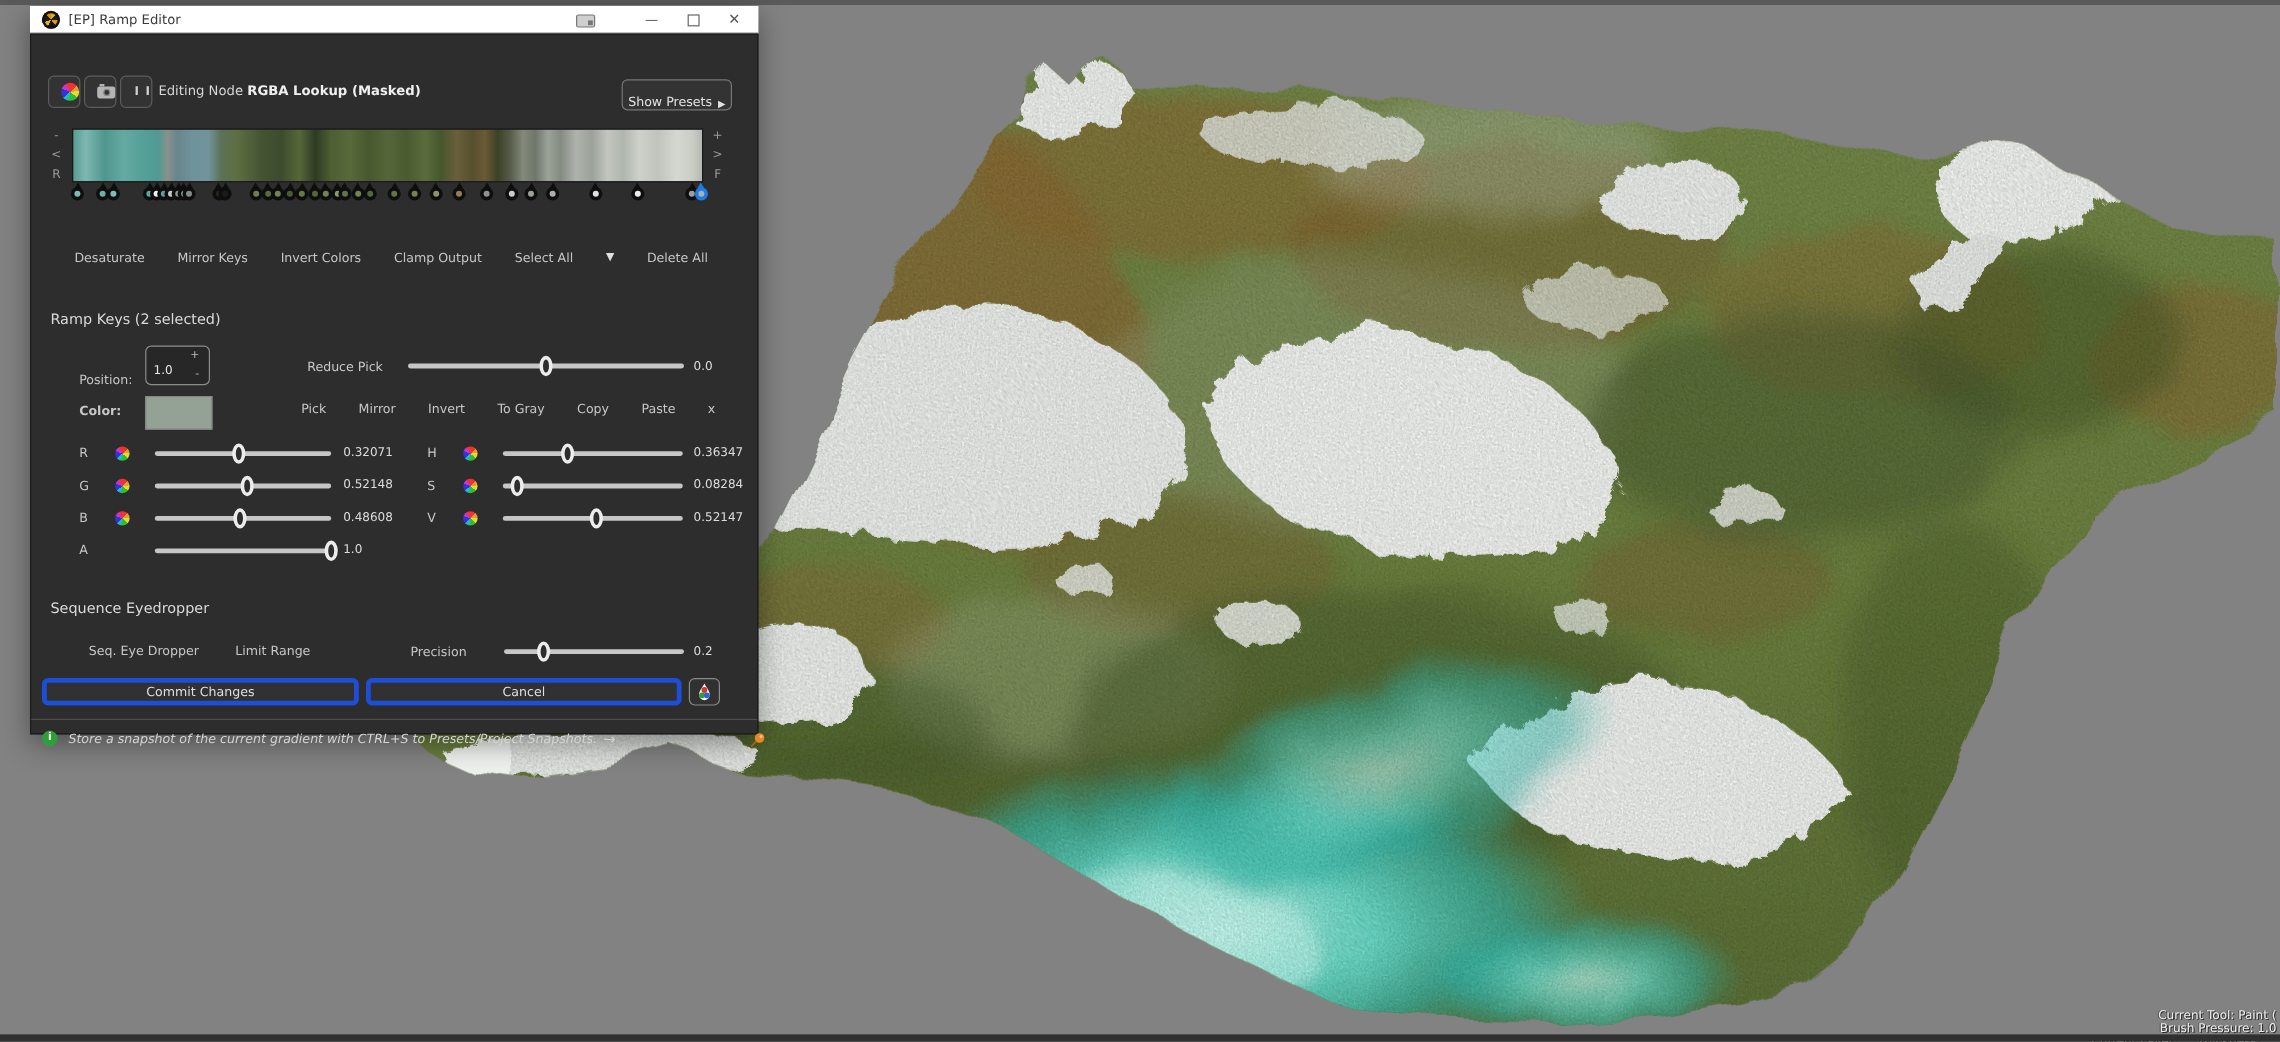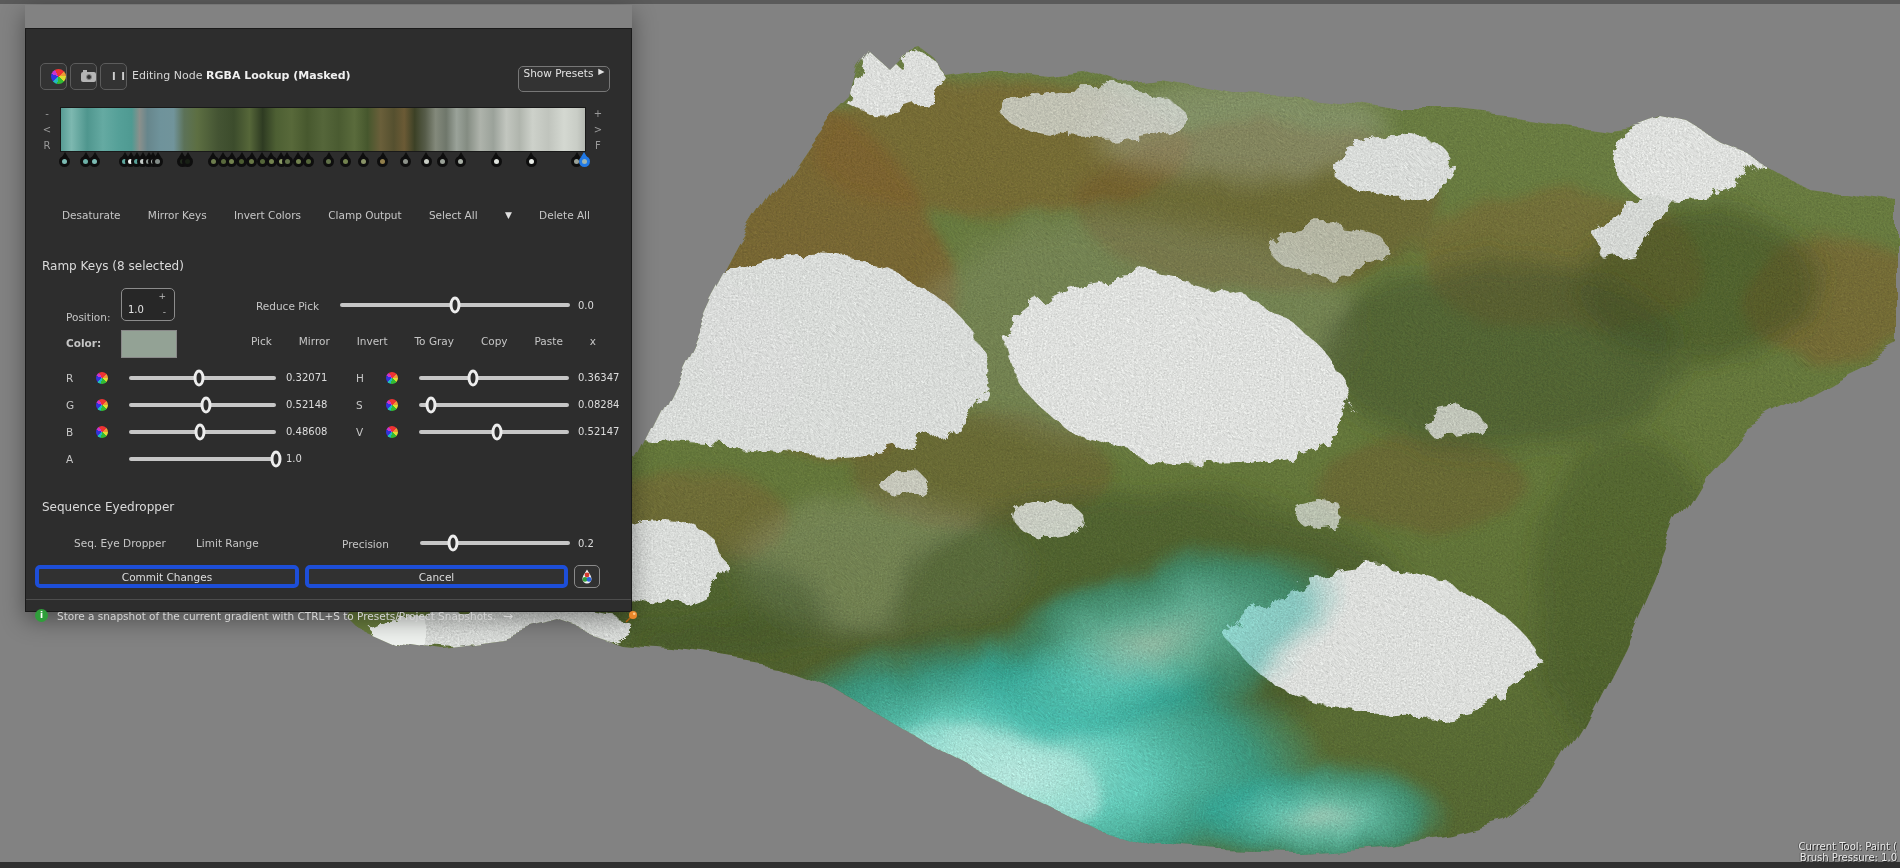--- a/index.html
+++ b/index.html
@@ -43,21 +43,21 @@
   .cam{position:relative;width:15px;height:10px;background:#b5b5b5;border-radius:2px;}
   .cam:before{content:"";position:absolute;left:5px;top:2px;width:6px;height:6px;border-radius:50%;
     background:#333;border:1px solid #888;box-sizing:border-box;}
   .cam:after{content:"";position:absolute;left:2px;top:-2px;width:4px;height:2px;background:#b5b5b5;}
   .pause{font-size:10px;color:#cfcfcf;letter-spacing:1px;font-weight:bold;}
 
   .editing-label{position:absolute;left:106px;top:40px;font-size:11px;color:#d6d6d6;}
   .editing-label b{color:#f0f0f0;}
   .showpresets{position:absolute;left:492px;top:37px;width:90px;height:24px;border:1px solid #777;
     border-radius:5px;background:#333;color:#e2e2e2;font-size:10.5px;display:flex;
-    align-items:flex-start;justify-content:center;gap:5px;}
+    align-items:flex-end;justify-content:center;gap:5px;}
 
   .ramp-lab{position:absolute;font-size:10px;color:#9a9a9a;width:14px;text-align:center;}
   .ramp-grad{position:absolute;left:34px;top:78px;width:526px;height:45px;
     border:1px solid #191919;box-sizing:border-box;}
   .keytrack{position:absolute;left:34px;top:123px;width:526px;height:18px;}
   .rkey{position:absolute;top:1px;width:11px;height:15px;margin-left:-5px;}
   .rkey:before{content:"";position:absolute;left:2.5px;top:-1px;width:0;height:0;
     border-left:3px solid transparent;border-right:3px solid transparent;
     border-bottom:5px solid var(--kc,#0e0e0e);}
   .rkey .kb{position:absolute;left:0;top:3px;width:11px;height:11px;border-radius:50%;
@@ -105,21 +105,21 @@
     background:#313131;color:#dedede;font-size:10.5px;display:flex;align-items:center;
     justify-content:center;box-sizing:border-box;}
   .dropbtn{position:absolute;left:548px;top:536px;width:26px;height:23px;border:1px solid #8a8a8a;
     border-radius:5px;background:#313131;box-sizing:border-box;display:flex;
     align-items:center;justify-content:center;}
   .divider{position:absolute;left:0;top:570px;width:100%;height:1px;background:#4d4d4d;}
   .status{position:absolute;left:9px;top:578px;width:588px;height:20px;}
   .info-ic{position:absolute;left:0;top:2px;width:13px;height:13px;border-radius:50%;
     background:#2f9e3a;color:#fff;font-size:9px;font-weight:bold;text-align:center;
     line-height:13px;font-style:normal;}
-  .status .stext{position:absolute;left:22px;top:3px;font-size:10.5px;color:#d2d2d2;}
+  .status .stext{position:absolute;left:22px;top:3px;font-size:10.5px;font-style:italic;color:#d2d2d2;}
   .status .sarrow{position:absolute;left:468px;top:2px;font-size:12px;color:#d2d2d2;font-style:normal;}
   .pin{position:absolute;left:588px;top:1px;width:16px;height:16px;}
 </style>
 </head>
 <body>
 
 <div class="screen" style="--bg:#828282">
   <div class="edge-top"></div>
 
   <svg class="viewport" width="1900" height="868" viewBox="0 0 1900 868">
@@ -244,20 +244,28 @@
     </g>
   </svg>
 
   <div class="hud">
     <div>Current Tool: Paint (</div>
     <div>Brush Pressure: 1.0</div>
     <div>Current Layer: …   Thickness: …</div>
   </div>
 
   <div class="dialog">
+    <div class="titlebar">
+      <span class="logo"></span>
+      <span class="ttext">[EP] Ramp Editor</span>
+      <span class="vidicon"></span>
+      <span class="wctl min">—</span>
+      <span class="wctl max"><i></i></span>
+      <span class="wctl close">✕</span>
+    </div>
 
     <div class="dbody">
 
       <div class="iconbtn" style="left:14px;top:34px;">
         <span class="wheel-lg"></span>
       </div>
       <div class="iconbtn" style="left:44px;top:34px;">
         <span class="cam"></span>
       </div>
       <div class="iconbtn" style="left:74px;top:34px;">
@@ -425,21 +433,21 @@
       <div class="actions">
           <button class="flatbtn">Desaturate</button>
           <button class="flatbtn">Mirror Keys</button>
           <button class="flatbtn">Invert Colors</button>
           <button class="flatbtn">Clamp Output</button>
           <button class="flatbtn">Select All</button>
           <button class="flatbtn ddarrow">▼</button>
           <button class="flatbtn">Delete All</button>
         </div>
 
-      <div class="sechdr" style="left:16px;top:230px;">Ramp Keys (8 selected)</div>
+      <div class="sechdr" style="left:16px;top:230px;">Ramp Keys (2 selected)</div>
       <span class="lbl" style="left:40px;top:282px;">Position:</span>
       <div class="posbox">
         <span class="pval">1.0</span>
         <span class="sp up">+</span>
         <span class="sp dn">-</span>
       </div>
       <span class="lbl" style="left:230px;top:271px;">Reduce Pick</span>
       <div class="strack slider-abs" style="left:314px;top:274px;width:230px;">
         <div class="sthumb" style="left: 50%;"></div>
       </div>

